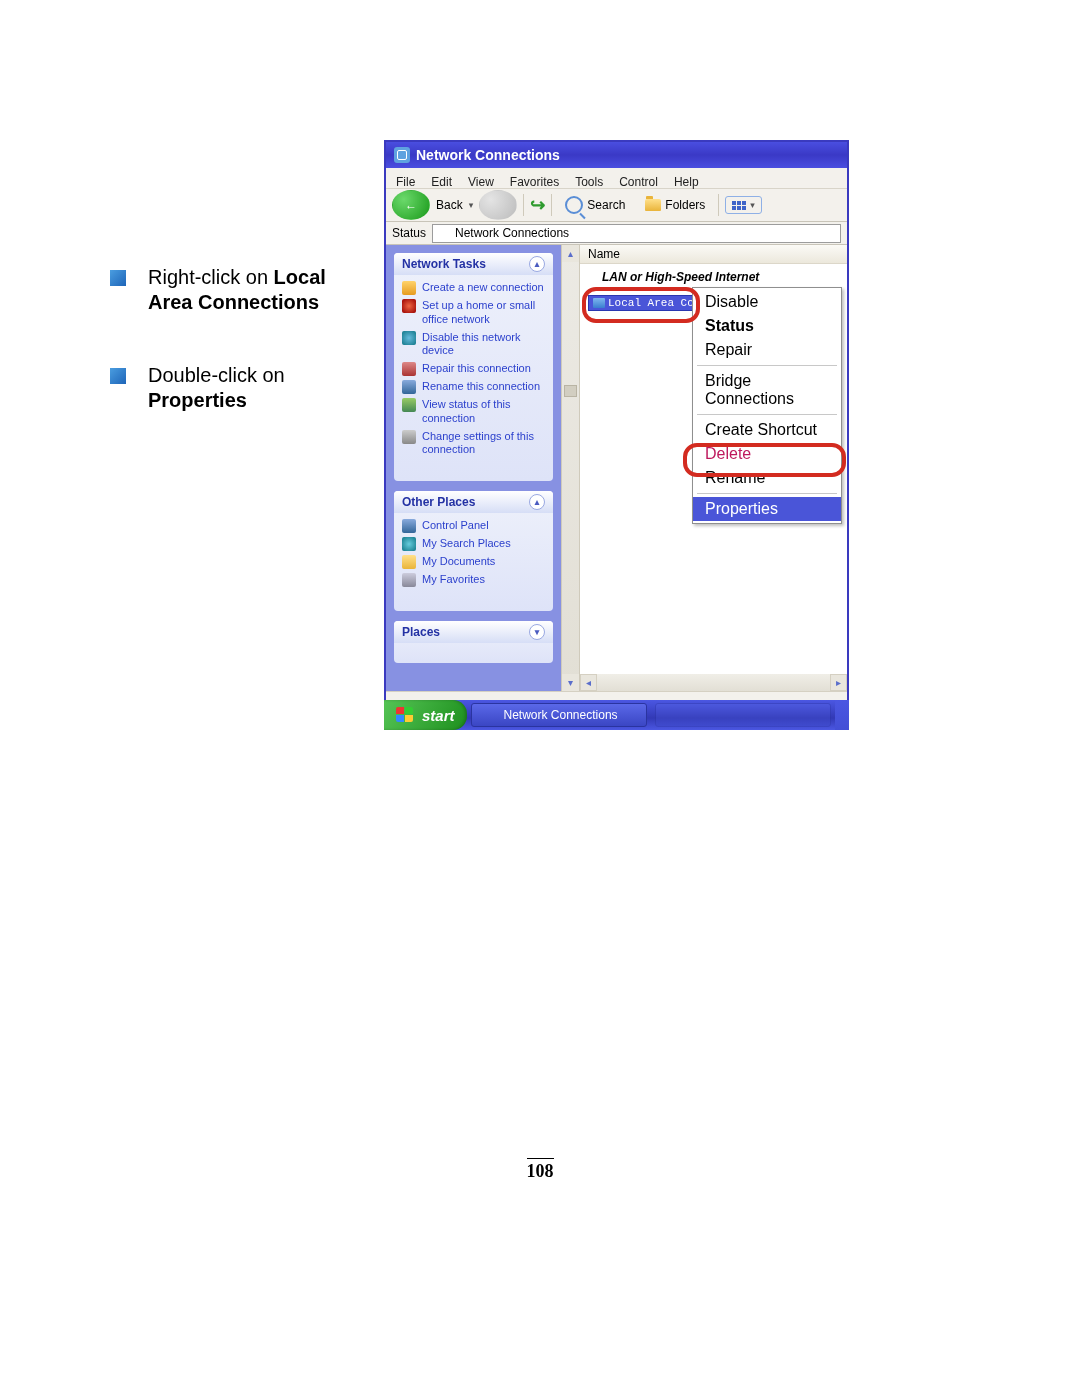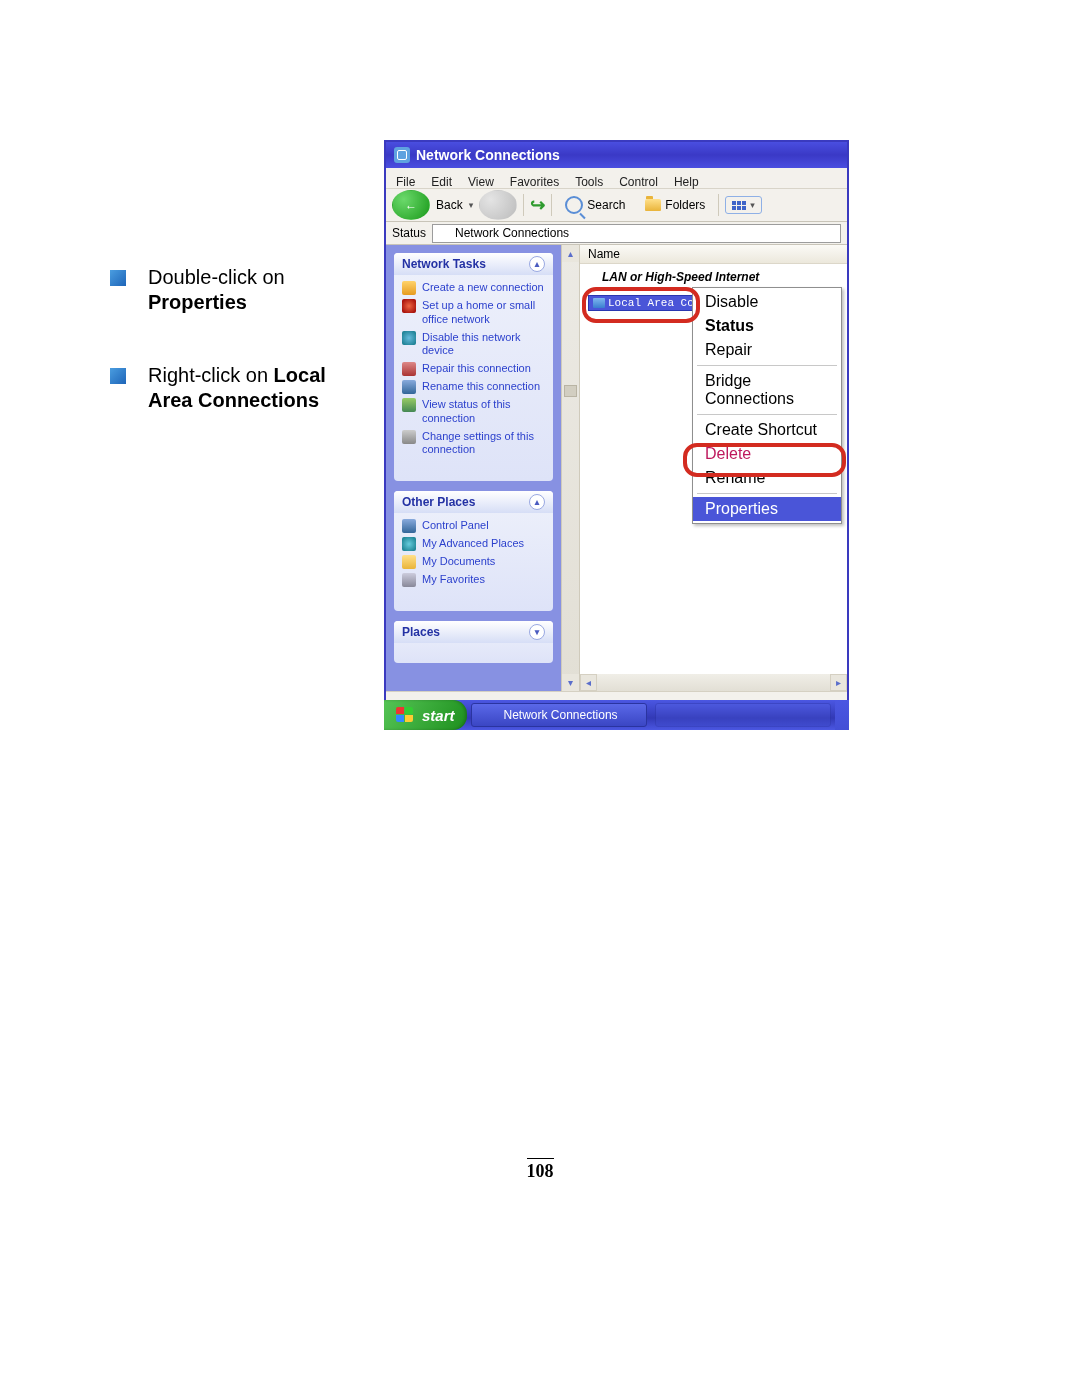--- a/index.html
+++ b/index.html
@@ -208,27 +208,27 @@
   }
   .pagenum .bar{display:inline-block;border-top:1.5px solid #000;padding-top:2px;font-weight:700;font-size:18px;}
 </style>
 </head>
 <body>
 
 <div class="instructions">
   <div class="instr">
     <span class="sq"></span>
     <span class="txt">
-      <span>Double-click on </span><b>Properties</b>
+      <span>Right-click on </span><b>Local Area Connections</b>
     </span>
   </div>
   <div class="instr">
     <span class="sq"></span>
     <span class="txt">
-      <span>Right-click on </span><b>Local Area Connections</b>
+      <span>Double-click on </span><b>Properties</b>
     </span>
   </div>
 </div>
 
 <div class="window">
 
   <div class="titlebar">
     <span class="appicon"></span>
     <span>Network Connections</span>
   </div>
@@ -326,21 +326,21 @@
           <span>Other Places</span>
           <span class="chev">▴</span>
         </div>
         <ul>
           <li>
               <span class="ic" style="background:linear-gradient(#8ad,#369)"></span>
               <span>Control Panel</span>
             </li>
           <li>
               <span class="ic" style="background:radial-gradient(circle,#6cd,#178)"></span>
-              <span>My Advanced Places</span>
+              <span>My Search Places</span>
             </li>
           <li>
               <span class="ic" style="background:linear-gradient(#ffe08a,#e9b43a)"></span>
               <span>My Documents</span>
             </li>
           <li>
               <span class="ic" style="background:linear-gradient(#ccd,#889)"></span>
               <span>My Favorites</span>
             </li>
         </ul>

